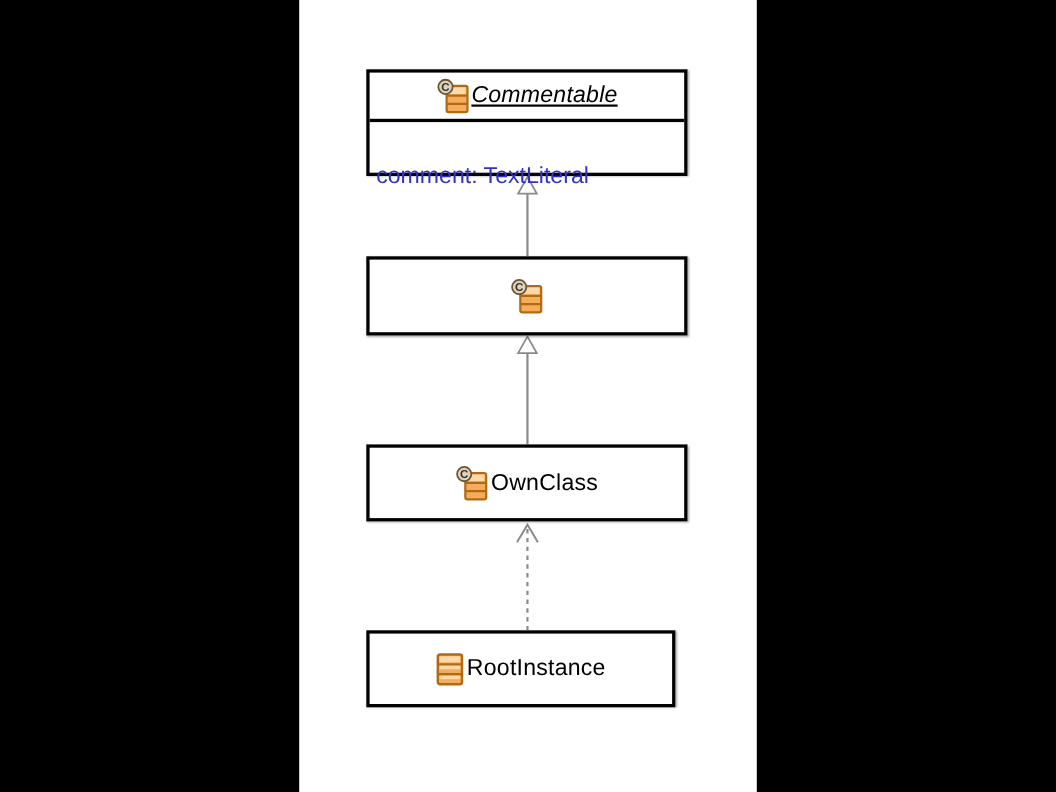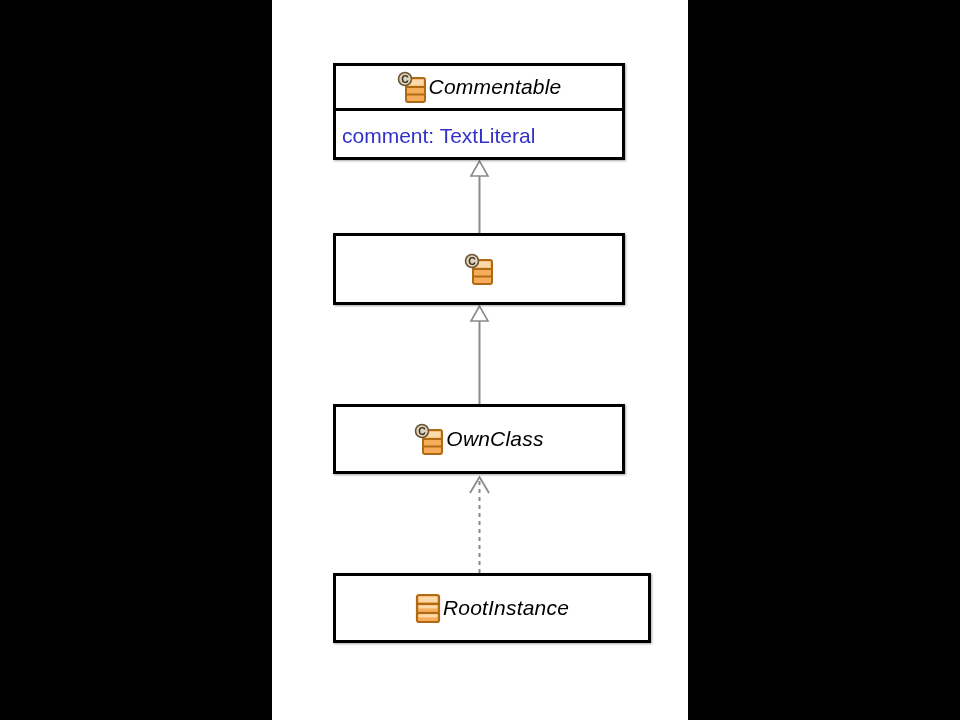--- a/index.html
+++ b/index.html
@@ -35,32 +35,33 @@
   }
   .node-title {
     display: flex;
     align-items: center;
     justify-content: center;
     gap: 2px;
     height: 100%;
     color: #000000;
     font-size: 21px;
   }
-  .node-title .label { white-space: nowrap; letter-spacing: 0.2px; font-style: italic; }
-  .node-title .label.abstract { font-style: italic; }
+  .node-title .label { white-space: nowrap; letter-spacing: 0.2px; }
+  .node-title .label.abstract { font-style: italic; text-decoration: underline; }
   .title-compartment {
     height: 42px;
     border-bottom: 3px solid #000000;
   }
   .title-compartment .node-title { height: 42px; }
   .attr-compartment {
     height: 49px;
     display: flex;
     align-items: center;
     padding-left: 6px;
+    margin-top: 24px;
   }
   .attr-row {
     color: #3232c8;
     font-size: 21px;
     white-space: nowrap;
   }
   .icon-wrap { display: inline-flex; flex: 0 0 auto; }
 </style>
 </head>
 <body>
@@ -130,21 +131,21 @@
           <line x1="9" y1="16" x2="28" y2="16" stroke="#b06a14" stroke-width="2"></line>
           <line x1="9" y1="23.5" x2="28" y2="23.5" stroke="#b06a14" stroke-width="2"></line>
           <circle cx="8" cy="8" r="6.5" fill="#ddd3bd" stroke="#6b5636" stroke-width="1.6"></circle>
           <text x="8" y="11.7" font-size="10.5" font-weight="bold" text-anchor="middle" fill="#3d2f1d" font-family="Liberation Sans, sans-serif">C</text>
         </svg>
       </span>
       <span class="label">OwnClass</span>
     </div>
   </div>
 
-  <div class="node" style="left:333px; top:573px; width:318px; height:70px;">
+  <div class="node" style="left:333px; top:573px; width:281px; height:70px;">
     <div class="node-title">
       <span class="icon-wrap">
         <svg width="26" height="31" viewBox="0 0 26 31">
           <rect x="2" y="2" width="22" height="27" rx="2" fill="#f5ad5c" stroke="#b06a14" stroke-width="2.2"></rect>
           <rect x="3.6" y="3.6" width="18.8" height="5.5" fill="#fcd9a8"></rect>
           <line x1="2" y1="11" x2="24" y2="11" stroke="#b06a14" stroke-width="2.2"></line>
           <rect x="3.6" y="12.2" width="18.8" height="3.2" fill="#fcd9a8"></rect>
           <line x1="2" y1="20" x2="24" y2="20" stroke="#b06a14" stroke-width="2.2"></line>
           <rect x="3.6" y="21.2" width="18.8" height="3.2" fill="#fcd9a8"></rect>
         </svg>

